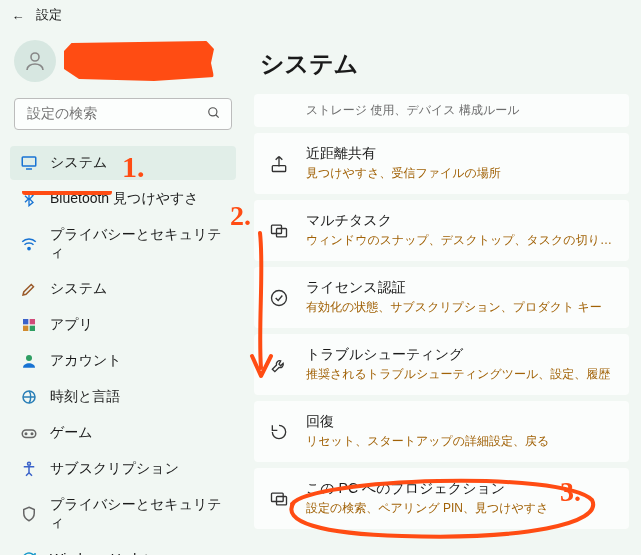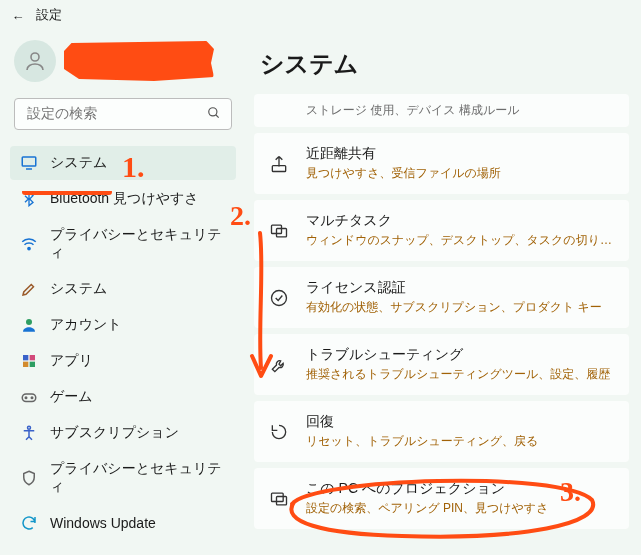--- a/index.html
+++ b/index.html
@@ -200,40 +200,49 @@
         <div class="nav-item">
           <span class="icon">
             <svg width="18" height="18" viewBox="0 0 24 24" fill="none" stroke="#9a5a2a" stroke-width="2">
                 <path d="M4 20l4-1 10-10-3-3L5 16z"></path>
               </svg>
           </span>
           <span>システム</span>
         </div>
         <div class="nav-item">
           <span class="icon">
-            <svg width="18" height="18" viewBox="0 0 24 24">
-                <circle cx="12" cy="8" r="4" fill="#2e9e62"></circle>
-                <path d="M4 21c0-4 4-6 8-6s8 2 8 6" fill="#1873d3"></path>
-              </svg>
-          </span>
-          <span>アカウント</span>
-        </div>
-        <div class="nav-item">
-          <span class="icon">
             <svg width="16" height="16" viewBox="0 0 24 24">
                 <rect x="3" y="3" width="8" height="8" fill="#3a62c9"></rect>
                 <rect x="13" y="3" width="8" height="8" fill="#d24a7a"></rect>
                 <rect x="3" y="13" width="8" height="8" fill="#d28b2e"></rect>
                 <rect x="13" y="13" width="8" height="8" fill="#2e9e62"></rect>
               </svg>
           </span>
           <span>アプリ</span>
         </div>
         <div class="nav-item">
           <span class="icon">
+            <svg width="18" height="18" viewBox="0 0 24 24">
+                <circle cx="12" cy="8" r="4" fill="#2e9e62"></circle>
+                <path d="M4 21c0-4 4-6 8-6s8 2 8 6" fill="#1873d3"></path>
+              </svg>
+          </span>
+          <span>アカウント</span>
+        </div>
+        <div class="nav-item">
+          <span class="icon">
+            <svg width="18" height="18" viewBox="0 0 24 24" fill="none" stroke="#2a7fb7" stroke-width="2">
+                <circle cx="12" cy="12" r="8"></circle>
+                <path d="M12 4c3 3 3 13 0 16M4 12h16"></path>
+              </svg>
+          </span>
+          <span>時刻と言語</span>
+        </div>
+        <div class="nav-item">
+          <span class="icon">
             <svg width="18" height="18" viewBox="0 0 24 24" fill="none" stroke="#666" stroke-width="2">
                 <rect x="3" y="8" width="18" height="10" rx="5"></rect>
                 <circle cx="8" cy="13" r="1" fill="#666"></circle>
                 <circle cx="16" cy="13" r="1" fill="#666"></circle>
               </svg>
           </span>
           <span>ゲーム</span>
         </div>
         <div class="nav-item">
           <span class="icon">
@@ -327,21 +336,21 @@
 
         <div class="card">
           <span class="cicon">
             <svg width="20" height="20" viewBox="0 0 24 24" fill="none" stroke="#333" stroke-width="1.6">
                 <path d="M4 12a8 8 0 108-8"></path>
                 <path d="M4 4v6h6"></path>
               </svg>
           </span>
           <div class="text">
             <div class="title">回復</div>
-            <div class="sub">リセット、トラブルシューティング、戻る</div>
+            <div class="sub">リセット、スタートアップの詳細設定、戻る</div>
           </div>
         </div>
 
         <div class="card">
           <span class="cicon">
             <svg width="20" height="20" viewBox="0 0 24 24" fill="none" stroke="#333" stroke-width="1.6">
                 <rect x="3" y="5" width="14" height="10" rx="1"></rect>
                 <rect x="9" y="9" width="12" height="10" rx="1"></rect>
               </svg>
           </span>

